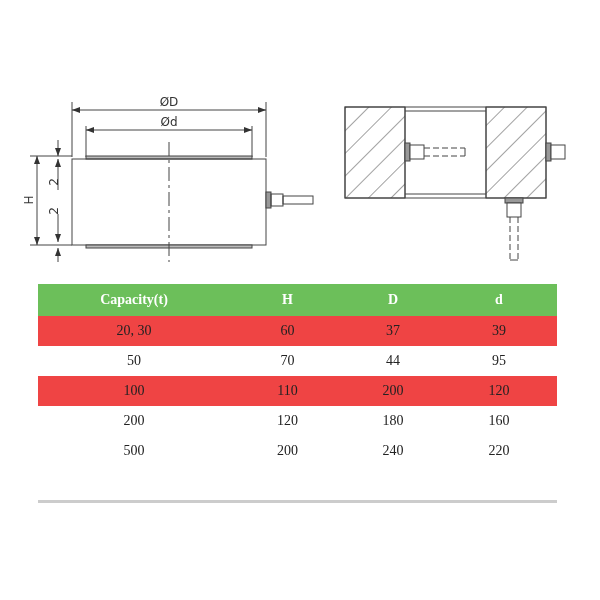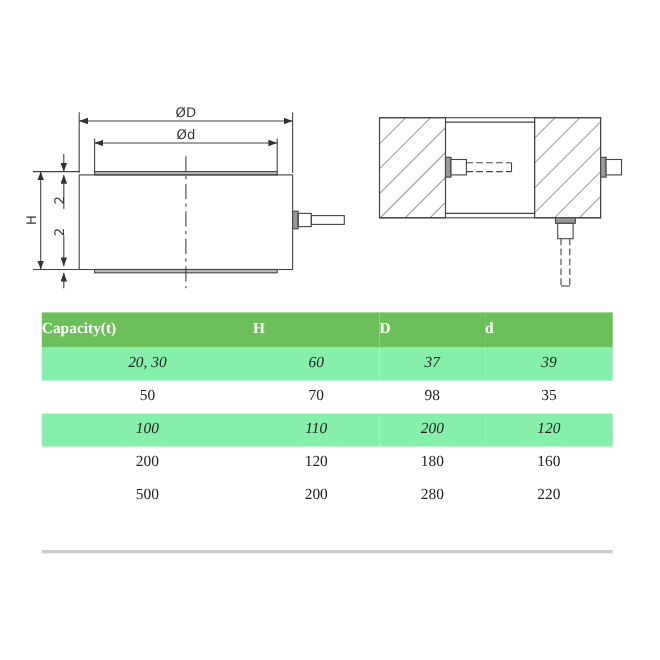--- a/index.html
+++ b/index.html
@@ -1,21 +1,21 @@
 <!DOCTYPE html>
 <html><head>
 <meta charset="utf-8">
 <style>
   html, body { margin:0; padding:0; background:#ffffff; }
   body { width:600px; height:600px; position:relative; overflow:hidden; font-family:"Liberation Serif", serif; }
   .drawing { position:absolute; left:0; top:0; width:600px; height:280px; }
   .spec-table { position:absolute; left:38px; top:284px; width:519px; border-collapse:collapse; }
-  .spec-table th { background:#6cbf5a; color:#ffffff; font-weight:bold; font-size:14px; height:32px; text-align:left; padding:0; }
+  .spec-table th { background:#6cbf5a; color:#ffffff; font-weight:bold; font-size:14px; height:32px; text-align:center; padding:0; }
   .spec-table td { font-size:14px; color:#222; text-align:center; height:30px; padding:0; }
-  .spec-table tr.shade td { background:#86efac;font-style:italic; }
+  .spec-table tr.shade td { background:#ef4444; }
   .spec-table col.c0 { width:192px; } .spec-table col.c1 { width:115px; }
   .spec-table col.c2 { width:96px; } .spec-table col.c3 { width:116px; }
   .bottom-rule { position:absolute; left:38px; top:500px; width:519px; height:3px; background:#cccccc; }
   .lbl { font-family:"DejaVu Sans", sans-serif; font-size:12px; fill:#333; }
 </style>
 </head>
 <body>
 
 <svg class="drawing" viewBox="0 0 600 280" width="600" height="280">
   <defs>
@@ -109,36 +109,36 @@
   <tbody>
     <tr class="shade">
       <td>20, 30</td>
       <td>60</td>
       <td>37</td>
       <td>39</td>
     </tr>
     <tr>
       <td>50</td>
       <td>70</td>
-      <td>98</td>
-      <td>35</td>
+      <td>44</td>
+      <td>95</td>
     </tr>
     <tr class="shade">
       <td>100</td>
       <td>110</td>
       <td>200</td>
       <td>120</td>
     </tr>
     <tr>
       <td>200</td>
       <td>120</td>
       <td>180</td>
       <td>160</td>
     </tr>
     <tr>
       <td>500</td>
       <td>200</td>
-      <td>280</td>
+      <td>240</td>
       <td>220</td>
     </tr>
   </tbody>
 </table>
 <div class="bottom-rule"></div>
 
 </body></html>

